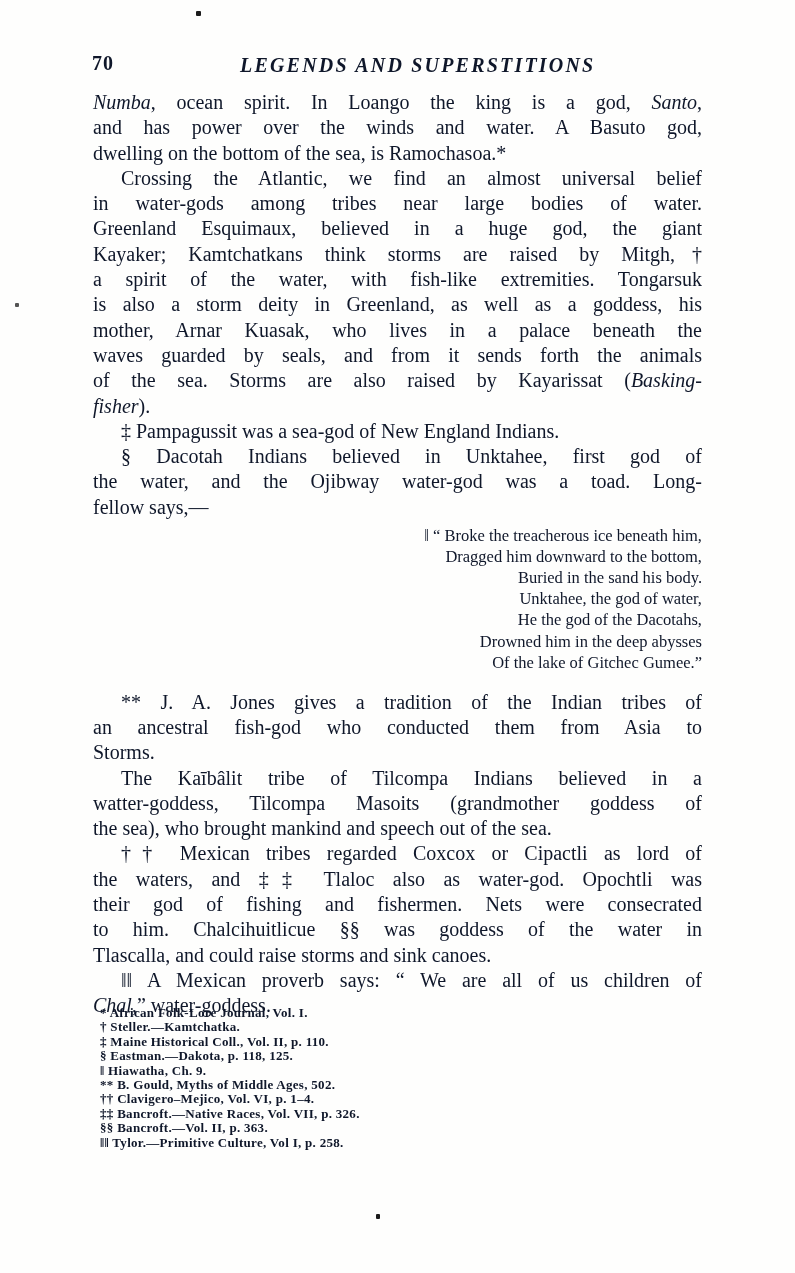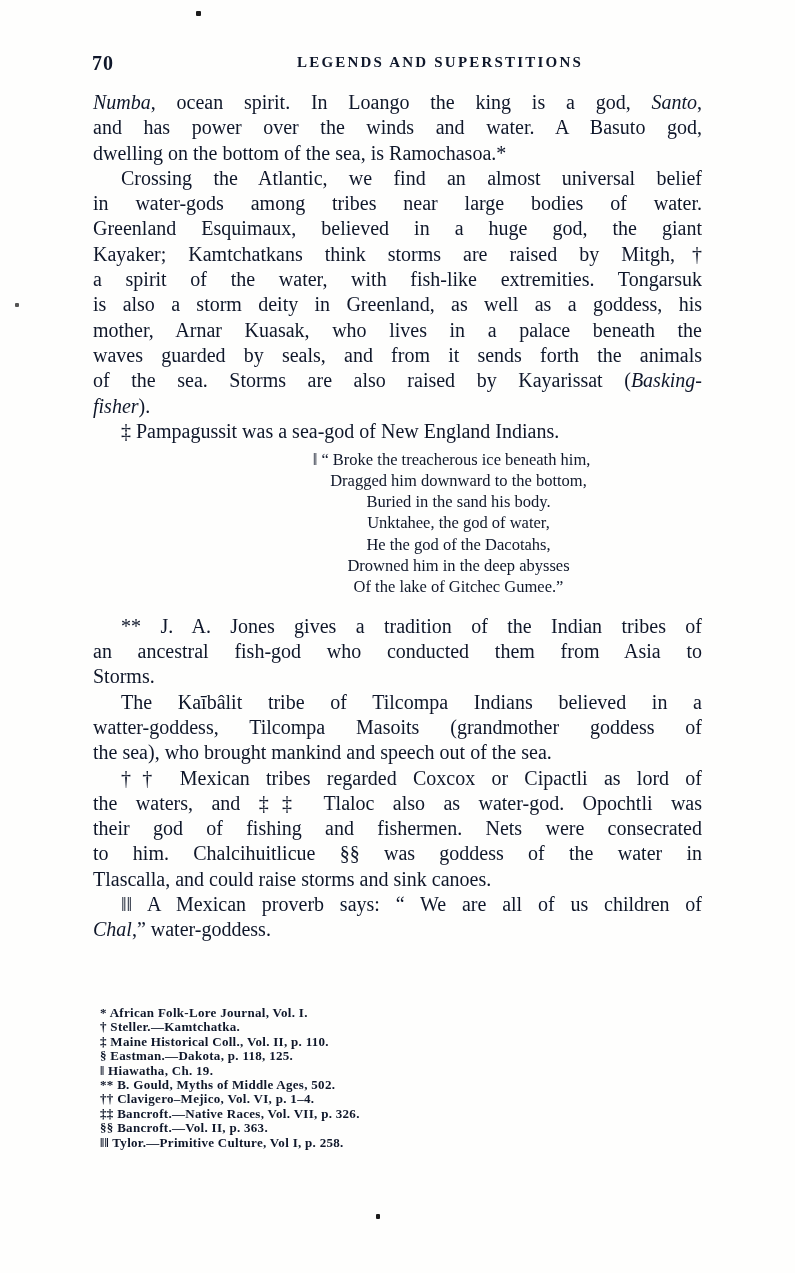--- a/index.html
+++ b/index.html
@@ -12,35 +12,35 @@
     font-family: "Liberation Serif", "DejaVu Serif", serif;
     overflow: hidden;
   }
   .header-row { position: absolute; top: 52px; left: 0; width: 795px; height: 24px; }
   .page-number {
     position: absolute; left: 92px; top: 0;
     font-size: 20px; font-weight: bold; letter-spacing: 1px;
   }
   .running-head {
     position: absolute; left: 240px; top: 2px; width: 400px;
-    text-align: center; font-size: 15px; font-weight: bold; letter-spacing: 2.2px;
+    font-size: 20px; font-weight: bold; letter-spacing: 2.2px; font-style: italic;
   }
   .body-text {
     position: absolute; top: 90px; left: 93px; width: 609px;
     font-size: 20px; line-height: 25.3px;
   }
   .line { text-align: justify; text-align-last: justify; white-space: normal; }
   .line.last { text-align-last: left; }
   .line.indent { text-indent: 28px; }
   .it { font-style: italic; }
   .poem {
     margin: 5px 0 17px 122px;
     font-size: 16.5px; line-height: 21.1px;
   }
-  .poem .poem-line { text-align: center; }
+  .poem .poem-line { text-align: right; }
   .poem .poem-line.first { margin-left: -14px; }
   .footnotes {
     position: absolute; top: 1006px; left: 100px; width: 600px;
     font-size: 13px; line-height: 14.4px; font-weight: bold; letter-spacing: 0.3px;
   }
   .footnote-item { white-space: nowrap; }
   .speck { position: absolute; background: #1b1b1b; border-radius: 1px; }
   .speck.s1 { left: 196px; top: 11px; width: 5px; height: 5px; }
   .speck.s2 { left: 15px; top: 303px; width: 4px; height: 4px; opacity: .75; }
   .speck.s3 { left: 376px; top: 1214px; width: 4px; height: 5px; }
@@ -72,20 +72,25 @@
         <div class="line"><span>a spirit of the water, with fish-like extremities.  Tongarsuk</span></div>
         <div class="line"><span>is also a storm deity in Greenland, as well as a goddess, his</span></div>
         <div class="line"><span>mother, Arnar Kuasak, who lives in a palace beneath the</span></div>
         <div class="line"><span>waves guarded by seals, and from it sends forth the animals</span></div>
         <div class="line"><span>of the sea.  Storms are also raised by Kayarissat (</span><span class="it">Basking-</span></div>
         <div class="line last"><span class="it">fisher</span><span>).</span></div>
       </div>
       <div>
         <div class="line last indent"><span>‡ Pampagussit was a sea-god of New England Indians.</span></div>
       </div>
+      <div>
+        <div class="line indent"><span>§ Dacotah Indians believed in Unktahee, first god of</span></div>
+        <div class="line"><span>the water, and the Ojibway water-god was a toad.  Long-</span></div>
+        <div class="line last"><span>fellow says,—</span></div>
+      </div>
       <div class="poem">
         <div class="poem-line first">‖ “ Broke the treacherous ice beneath him,</div>
         <div class="poem-line">Dragged him downward to the bottom,</div>
         <div class="poem-line">Buried in the sand his body.</div>
         <div class="poem-line">Unktahee, the god of water,</div>
         <div class="poem-line">He the god of the Dacotahs,</div>
         <div class="poem-line">Drowned him in the deep abysses</div>
         <div class="poem-line">Of the lake of Gitchec Gumee.”</div>
       </div>
       <div>
@@ -109,20 +114,20 @@
         <div class="line indent"><span>‖‖ A Mexican proverb says: “ We are all of us children of</span></div>
         <div class="line last"><span class="it">Chal</span><span>,” water-goddess.</span></div>
       </div>
     </div>
 
   <div class="footnotes">
       <div class="footnote-item">* African Folk-Lore Journal, Vol. I.</div>
       <div class="footnote-item">† Steller.—Kamtchatka.</div>
       <div class="footnote-item">‡ Maine Historical Coll., Vol. II, p. 110.</div>
       <div class="footnote-item">§ Eastman.—Dakota, p. 118, 125.</div>
-      <div class="footnote-item">‖ Hiawatha, Ch. 19.</div>
+      <div class="footnote-item">‖ Hiawatha, Ch. 9.</div>
       <div class="footnote-item">** B. Gould, Myths of Middle Ages, 502.</div>
       <div class="footnote-item">†† Clavigero–Mejico, Vol. VI, p. 1–4.</div>
       <div class="footnote-item">‡‡ Bancroft.—Native Races, Vol. VII, p. 326.</div>
       <div class="footnote-item">§§ Bancroft.—Vol. II, p. 363.</div>
       <div class="footnote-item">‖‖ Tylor.—Primitive Culture, Vol I, p. 258.</div>
     </div>
 </div>
 
 </body></html>

